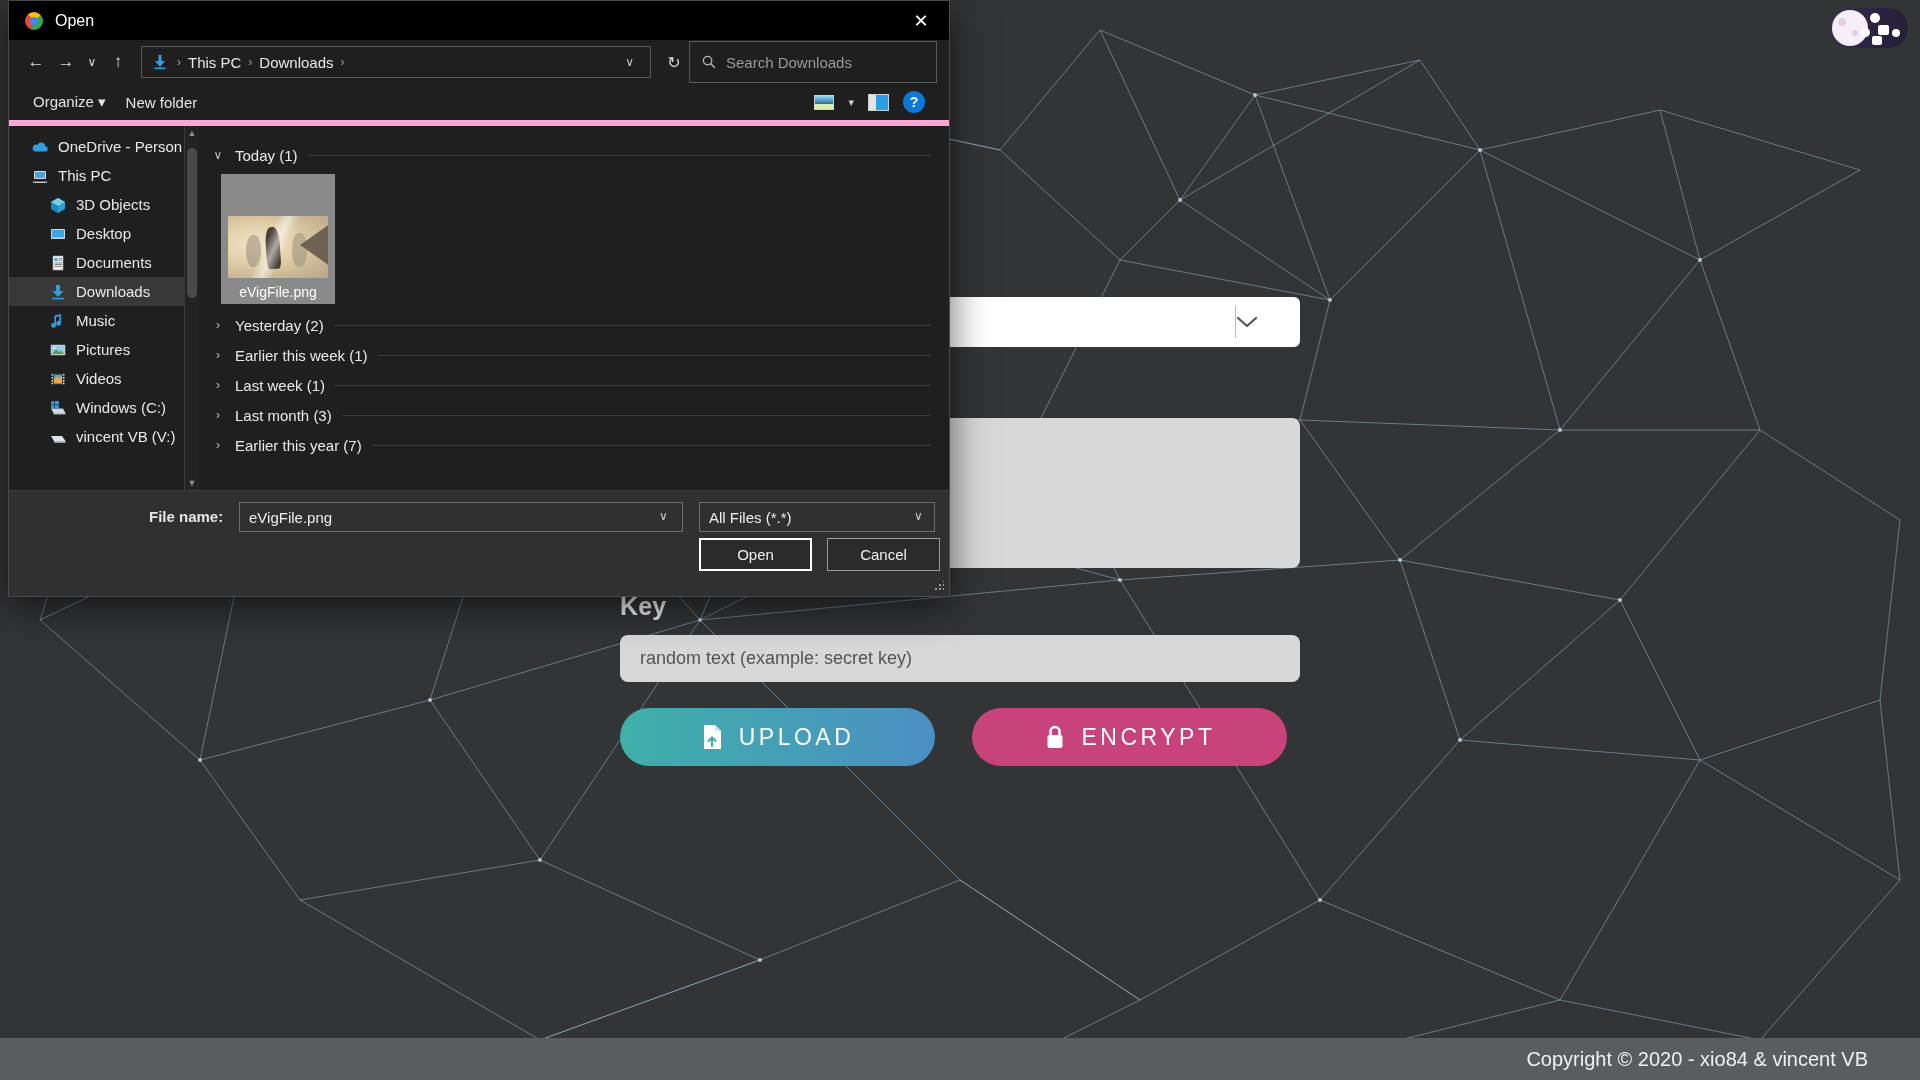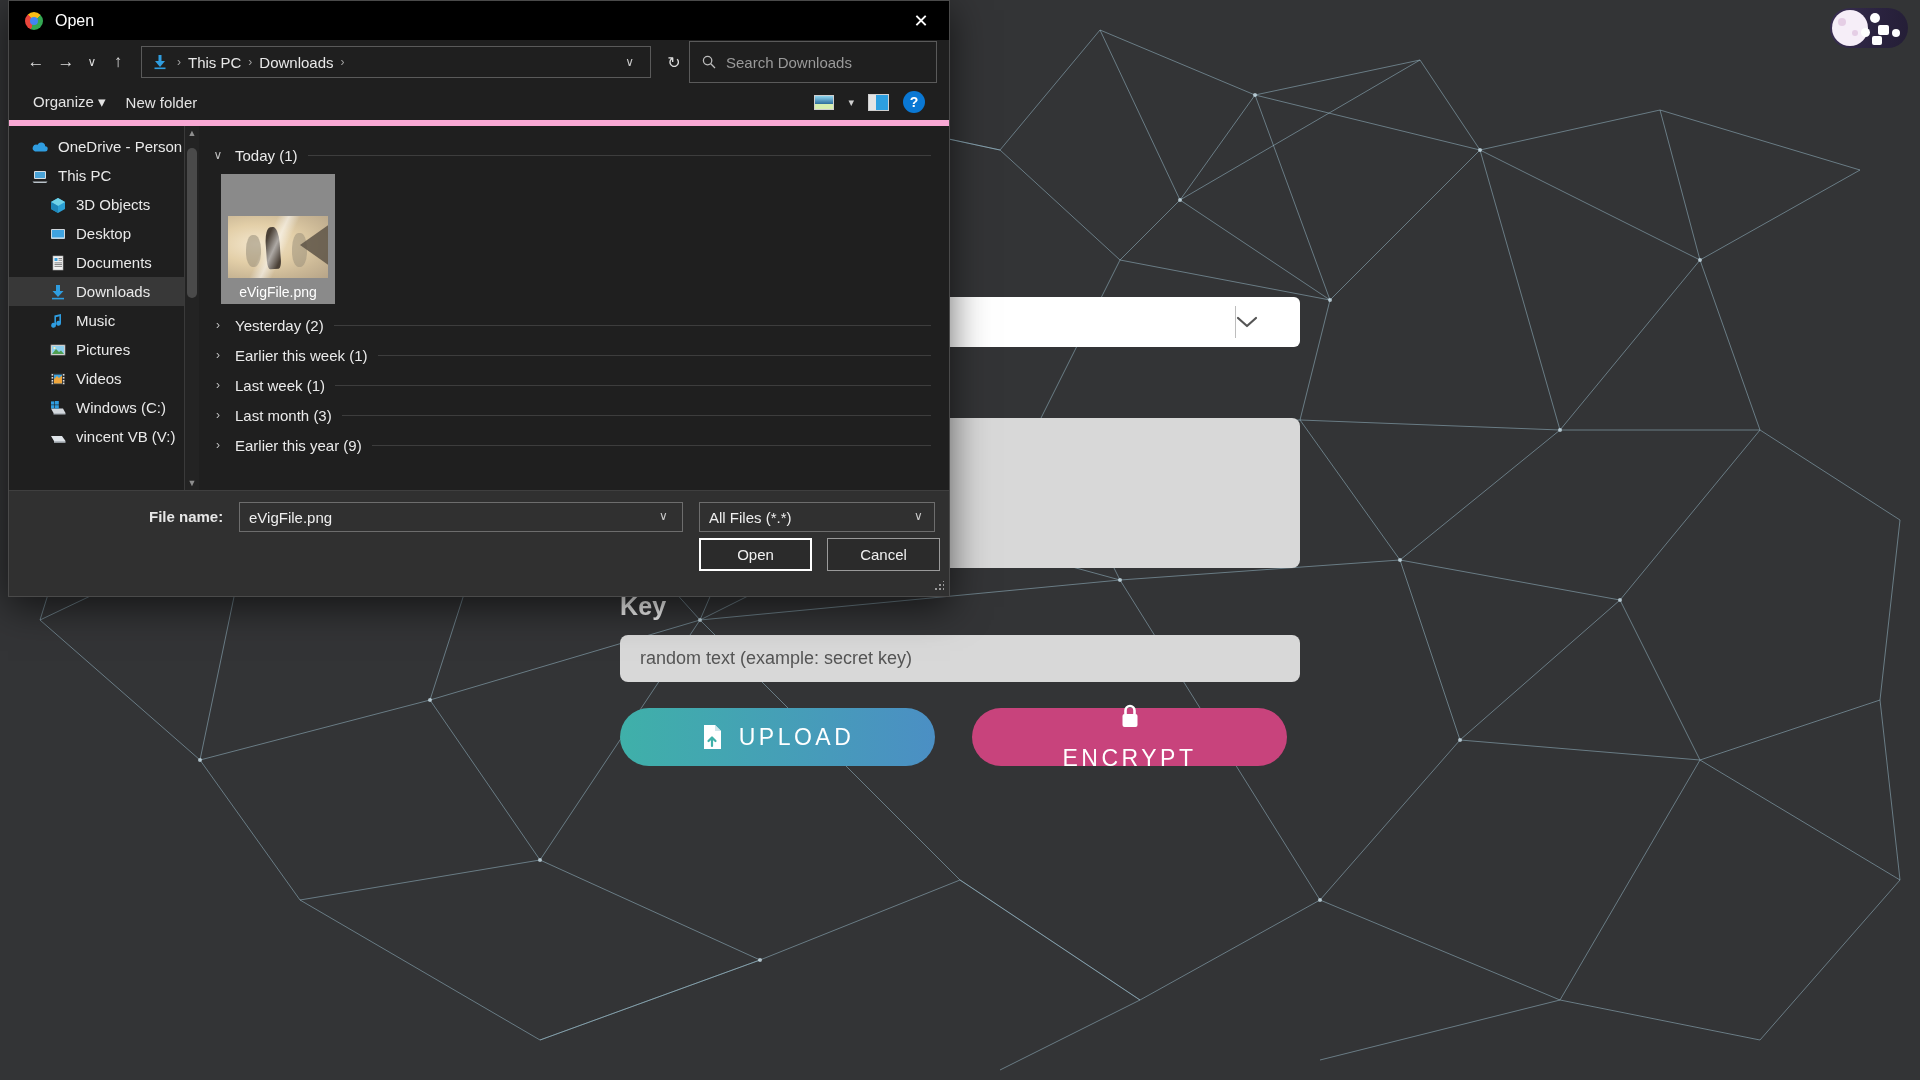--- a/index.html
+++ b/index.html
@@ -74,21 +74,21 @@
 
   .big-btn {
     position:absolute; top:708px; height:58px; width:315px;
     border:none; border-radius:30px;
     display:flex; align-items:center; justify-content:center; gap:16px;
     color:#fff; font-size:23px; letter-spacing:3.5px; font-weight:300;
     cursor:pointer;
     font-family:"Liberation Sans", sans-serif;
   }
   #btn-upload { left:620px; background:linear-gradient(90deg,#3fb0a9 0%, #4b8fc4 100%); }
-  #btn-encrypt { left:972px; background:#c8437c;flex-direction:column; }
+  #btn-encrypt { left:972px; background:#c8437c; }
 
   #footer {
     position:absolute; left:0; bottom:0; width:1920px; height:42px;
     background:#5a5c5e; color:#f0f0f0;
     display:flex; align-items:center; justify-content:flex-end;
     padding-right:52px; font-size:20px;
   }
 
   
   #dialog {
@@ -406,20 +406,23 @@
   <button id="btn-encrypt" class="big-btn">
     <span>
       <svg width="22" height="26" viewBox="0 0 22 26">
         <path d="M6.5 11 v-3.5 a4.5 4.5 0 0 1 9 0 V11" stroke="#ffffff" stroke-width="2.6" fill="none"></path>
         <rect x="3.5" y="11" width="15" height="13" rx="2" fill="#ffffff"></rect>
       </svg>
     </span>
     <span>ENCRYPT</span>
   </button>
 
+  <div id="footer">
+    <span>Copyright © 2020 - xio84 &amp; vincent VB</span>
+  </div>
 </div>
 
 <div id="dialog">
 
   <div id="dlg-titlebar">
     <span class="tb-icon"></span>
     <span id="dlg-title">Open</span>
     <button id="dlg-close">✕</button>
   </div>
 
@@ -662,21 +665,21 @@
       </div>
 
       <div class="group-hdr">
         <span class="chev">›</span>
         <span class="gtxt">Last month (3)</span>
         <span class="gline"></span>
       </div>
 
       <div class="group-hdr">
         <span class="chev">›</span>
-        <span class="gtxt">Earlier this year (9)</span>
+        <span class="gtxt">Earlier this year (7)</span>
         <span class="gline"></span>
       </div>
     </div>
   </div>
 
   <div id="dlg-bottom">
     <span id="fn-label">File name:</span>
     <input id="fn-input" value="eVigFile.png" style="">
     <span id="fn-caret">∨</span>
 

